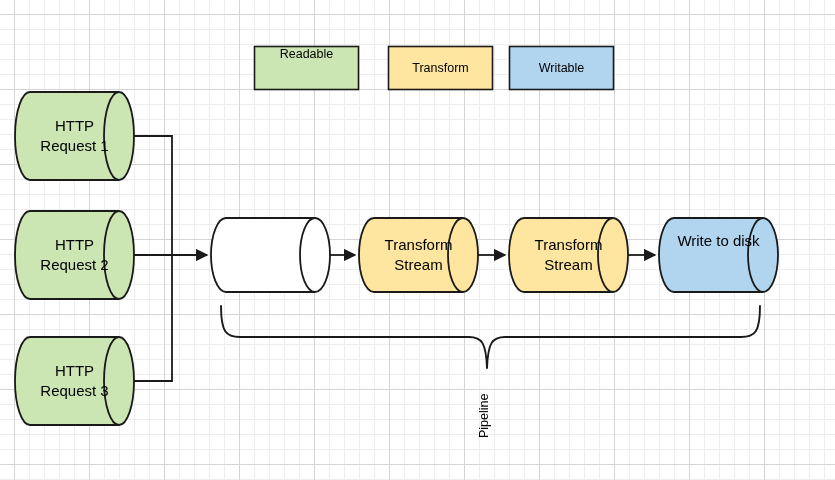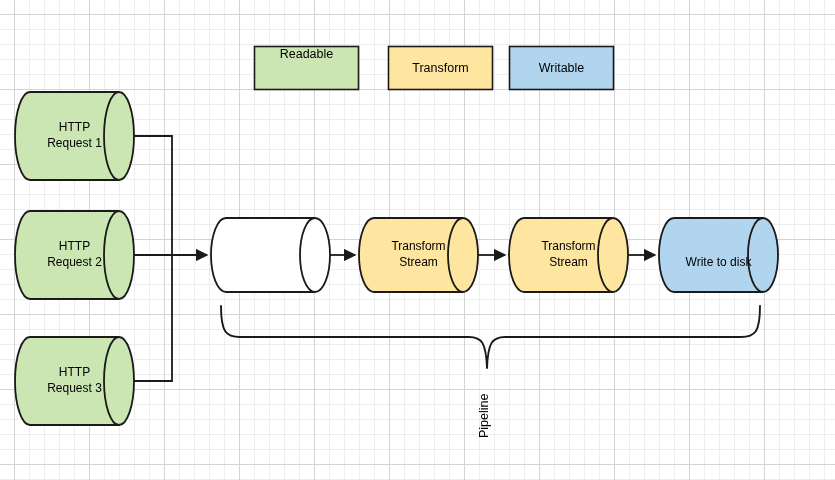--- a/index.html
+++ b/index.html
@@ -27,21 +27,21 @@
     left: 0;
     top: 0;
   }
   .node-label {
     position: absolute;
     display: flex;
     align-items: center;
     justify-content: center;
     flex-direction: column;
     font-family: "Liberation Sans", sans-serif;
-    font-size: 12px;
+    font-size: 15px;
     color: #000000;
     line-height: 1.32;
     text-align: center;
     pointer-events: none;
     white-space: pre-line;
   }
   .legend-label {
     position: absolute;
     display: flex;
     align-items: center;
@@ -148,17 +148,17 @@
 Request 1</div>
   <div class="node-label" style="left:30px; top:211px; width:89px; height:88px;">HTTP
 Request 2</div>
   <div class="node-label" style="left:30px; top:337px; width:89px; height:88px;">HTTP
 Request 3</div>
 
   <div class="node-label" style="left:374px; top:218px; width:89px; height:74px;">Transform
 Stream</div>
   <div class="node-label" style="left:524px; top:218px; width:89px; height:74px;">Transform
 Stream</div>
-  <div class="node-label" style="left:674px; top:226px; width:89px; height:74px;">Write to disk</div>
+  <div class="node-label" style="left:674px; top:204px; width:89px; height:74px;">Write to disk</div>
 
   <div id="pipeline-label">Pipeline</div>
 
 </div>
 
 </body></html>

